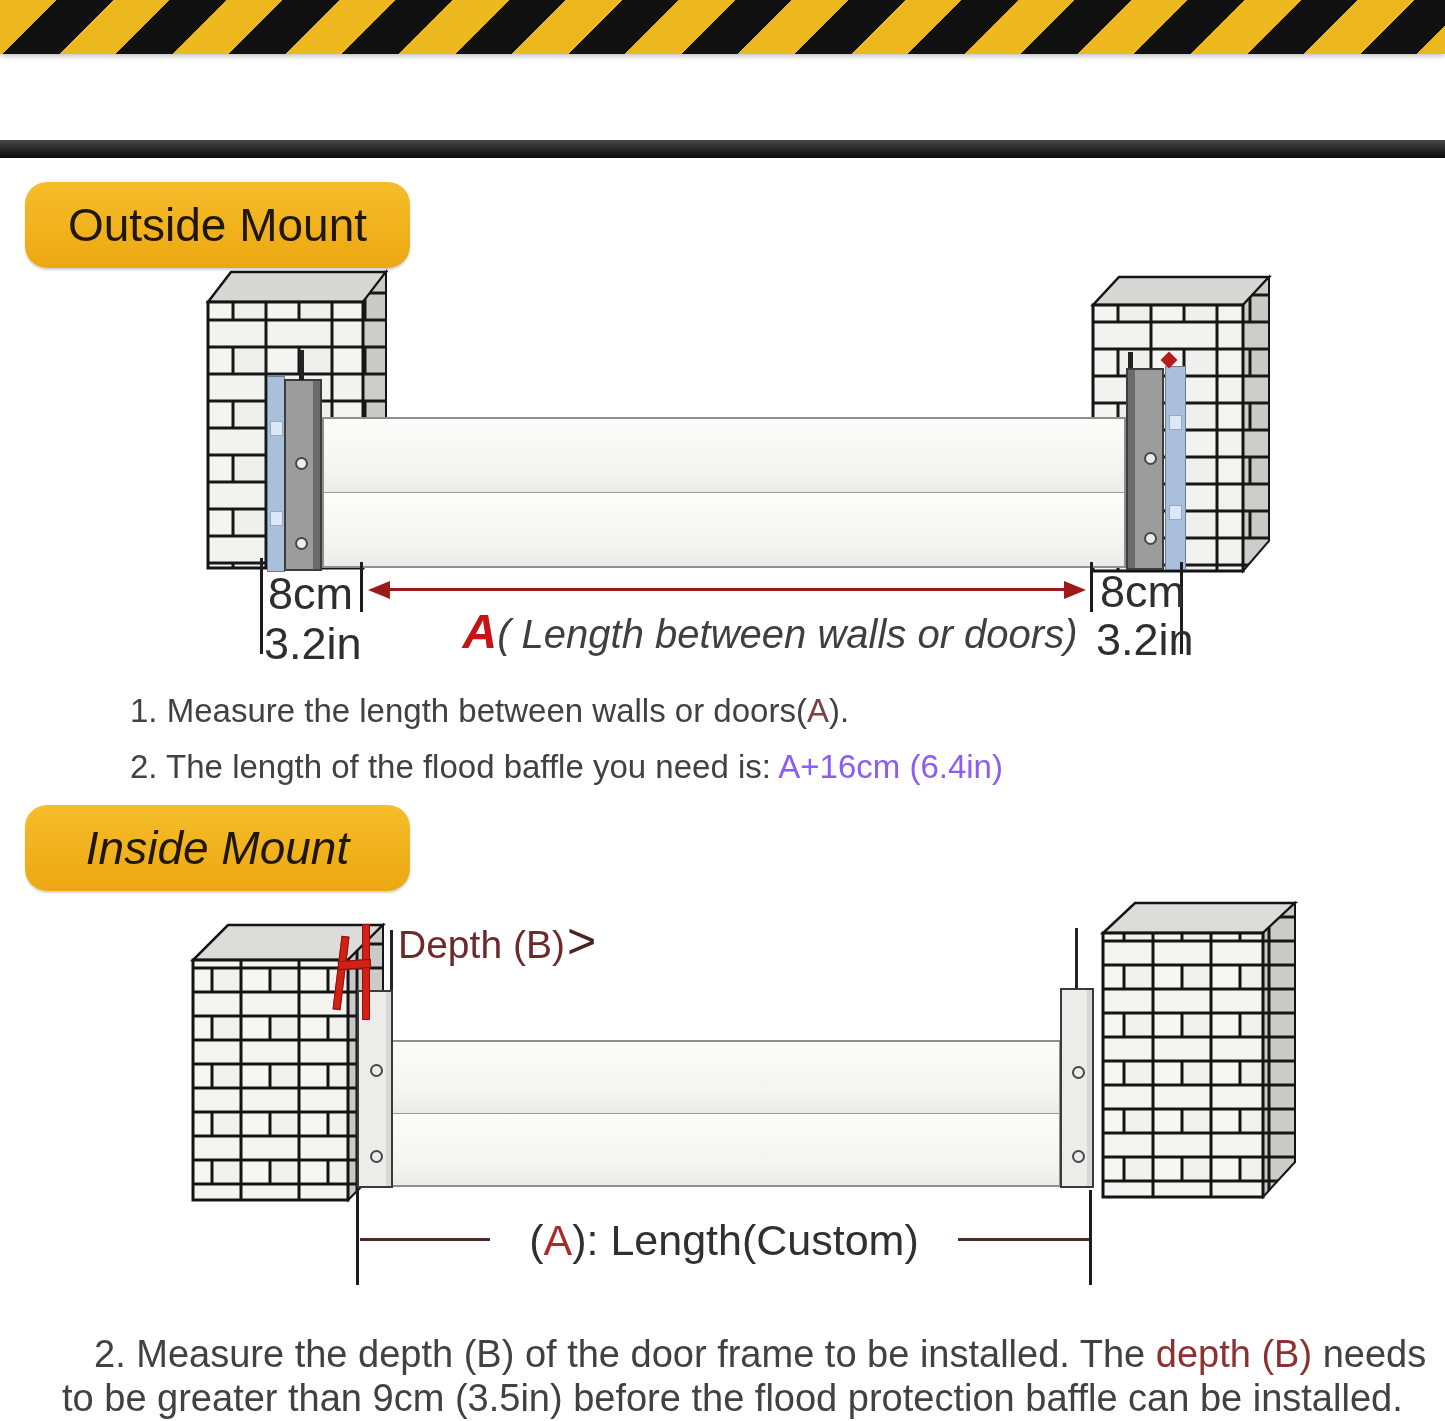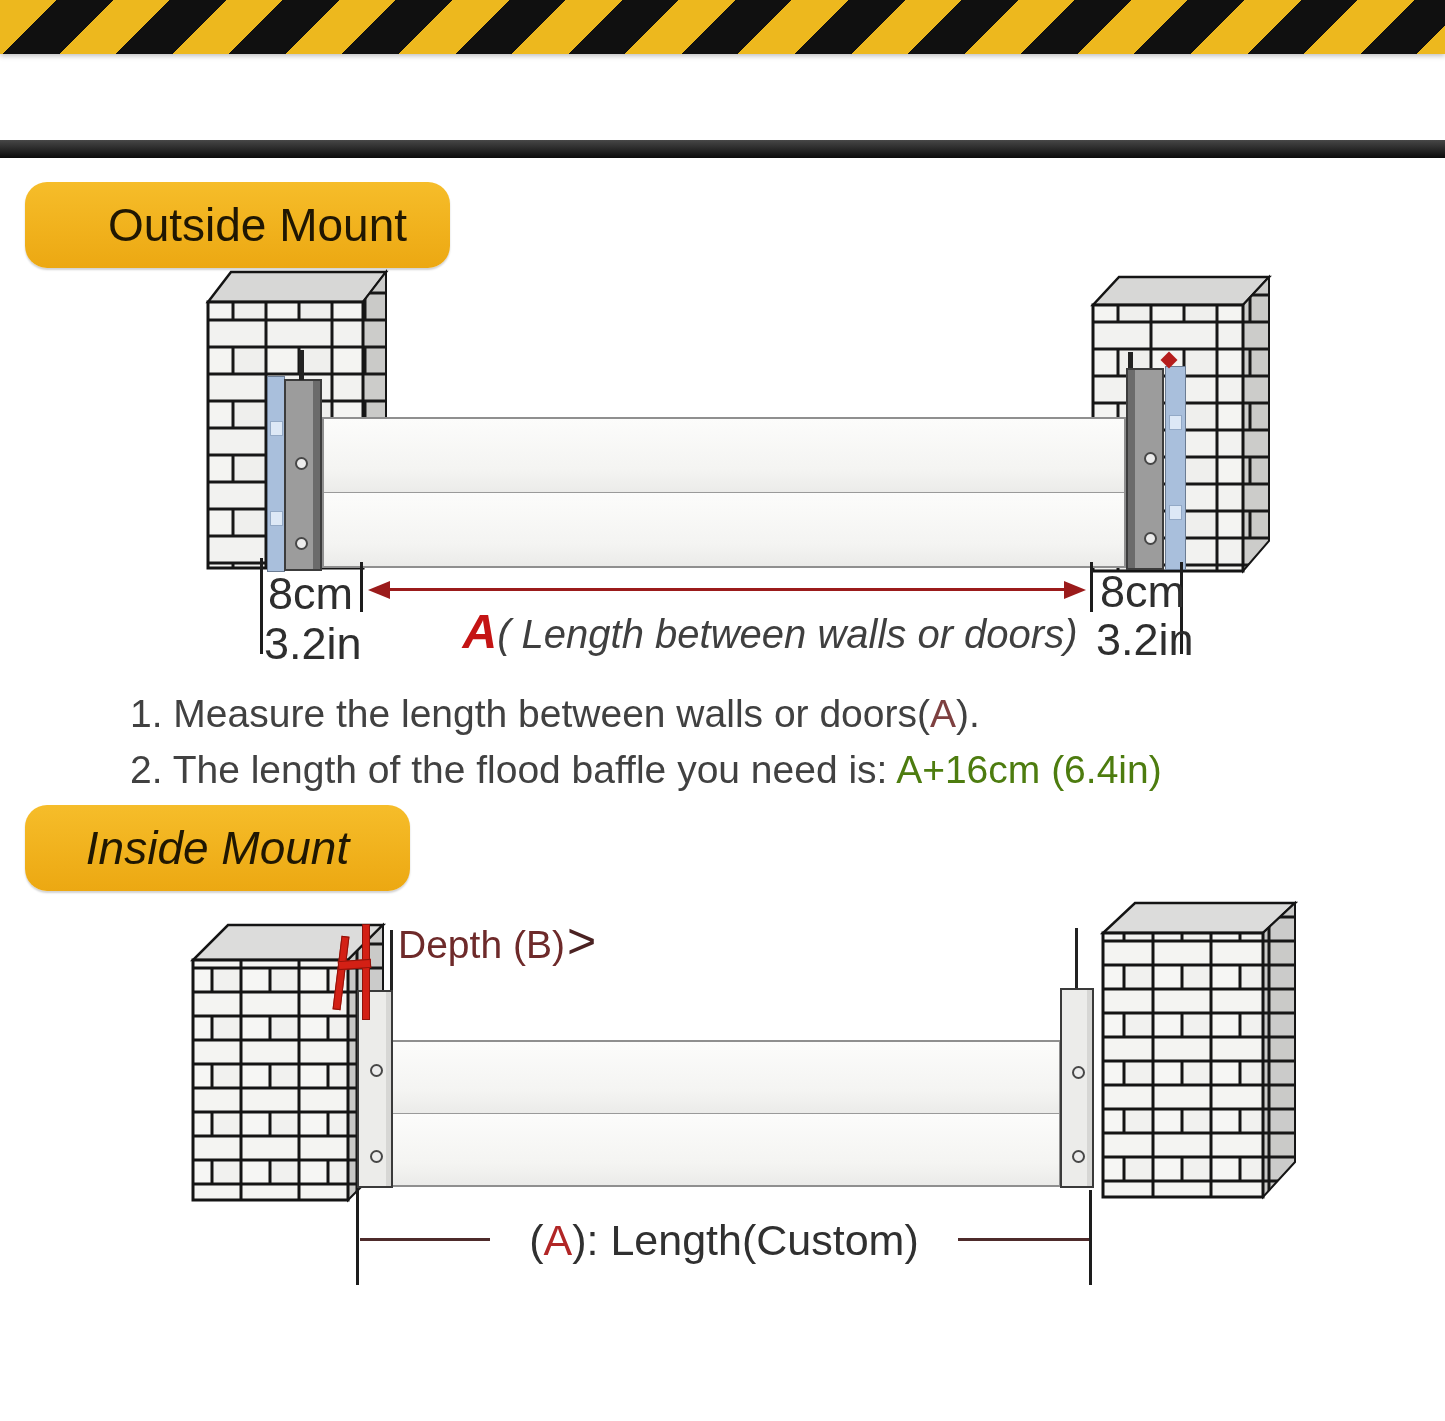--- a/index.html
+++ b/index.html
@@ -63,38 +63,38 @@
   .span-label{z-index:7;text-align:center;white-space:nowrap;font-size:40px;color:#3f3f3f;}
   .span-label .big-a{font-size:48px;font-weight:700;color:#c41414;}
   .depth-label{z-index:7;white-space:nowrap;display:flex;align-items:baseline;}
   .depth-lead{font-size:39px;color:#6e2a2a;}
   .depth-gt{font-size:50px;color:#4a2222;margin:0 2px;}
   .depth-val{font-size:46px;color:#8d1c1c;}
   .len-label{z-index:7;text-align:center;white-space:nowrap;font-size:43px;color:#303030;}
   .len-label .red-a{color:#b12626;}
   .hseg{background:#4e2b2b;z-index:6;}
 
-  .step{z-index:7;font-size:39px;color:#414141;white-space:nowrap;}
-  .step .maroon{color:#4d7c0f;}
+  .step{z-index:7;font-size:33px;color:#414141;white-space:nowrap;}
+  .step .maroon{color:#8b5cf6;}
   .step .soft-red{color:#7e4040;}
   .step-wrap{z-index:7;font-size:38px;color:#414141;white-space:normal;line-height:44px;text-indent:32px;}
   .step-wrap .maroon{color:#8d3030;}
 
   .red-bar{background:#d32015;border:1px solid #8f120a;box-sizing:border-box;z-index:6;}
   .red-marker{background:#b51d1d;transform:rotate(45deg);z-index:6;}
 </style>
 </head>
 <body>
 
 <div id="stage">
 
   <div class="abs stripes"></div>
   <div class="abs dark-bar"></div>
 
-  <div class="abs badge" style="left:25px;top:182px;padding-left:40px;">
+  <div class="abs badge" style="left:25px;top:182px;">
     <span>Outside Mount</span>
   </div>
   <div class="abs badge" style="left:25px;top:805px;font-style:italic;">
     <span>Inside Mount</span>
   </div>
 
   <svg class="abs" style="left:200px;top:266px;z-index:1;" width="190" height="308" viewBox="0 0 190 308">
     <defs>
       <pattern id="bkA1" width="66" height="54" patternUnits="userSpaceOnUse">
         <rect width="66" height="54" fill="#171717"></rect>
@@ -234,14 +234,17 @@
 
   <div class="abs tick" style="left:356px;top:1190px;width:3px;height:95px;"></div>
   <div class="abs tick" style="left:1089px;top:1190px;width:3px;height:95px;"></div>
   <div class="abs hseg" style="left:360px;top:1238px;width:130px;height:3px;"></div>
   <div class="abs hseg" style="left:958px;top:1238px;width:131px;height:3px;"></div>
 
   <div class="abs len-label" style="left:490px;top:1216px;width:468px;">
     <span>(</span><span class="red-a">A</span><span>): Length(Custom)</span>
   </div>
 
+  <div class="abs step-wrap" style="left:62px;top:1332px;width:1375px;">
+    <span>2. Measure the depth (B) of the door frame to be installed. The </span><span class="maroon">depth (B)</span><span> needs to be greater than 9cm (3.5in) before the flood protection baffle can be installed.</span>
+  </div>
 
 </div>
 
 </body></html>

